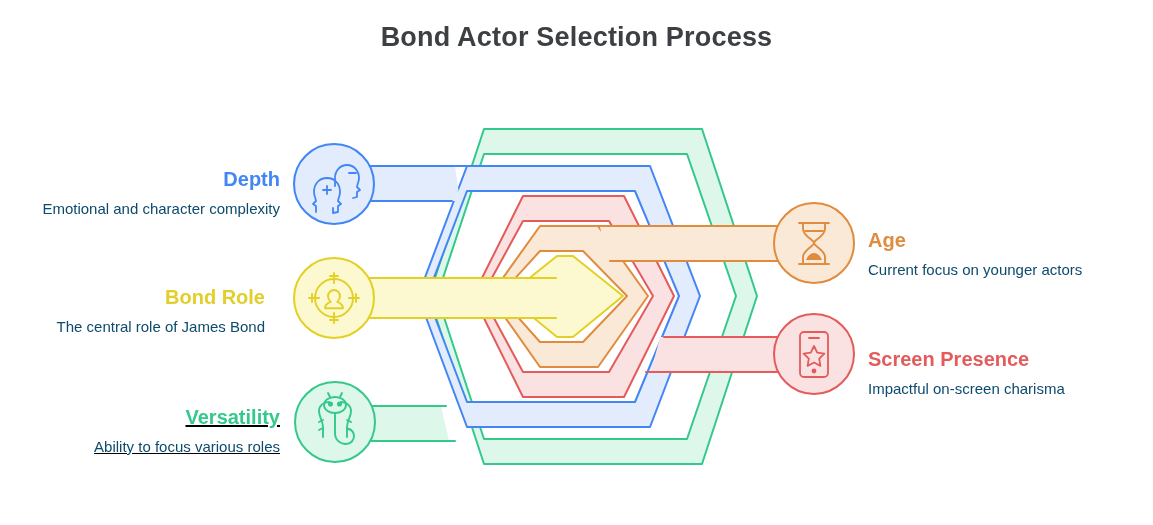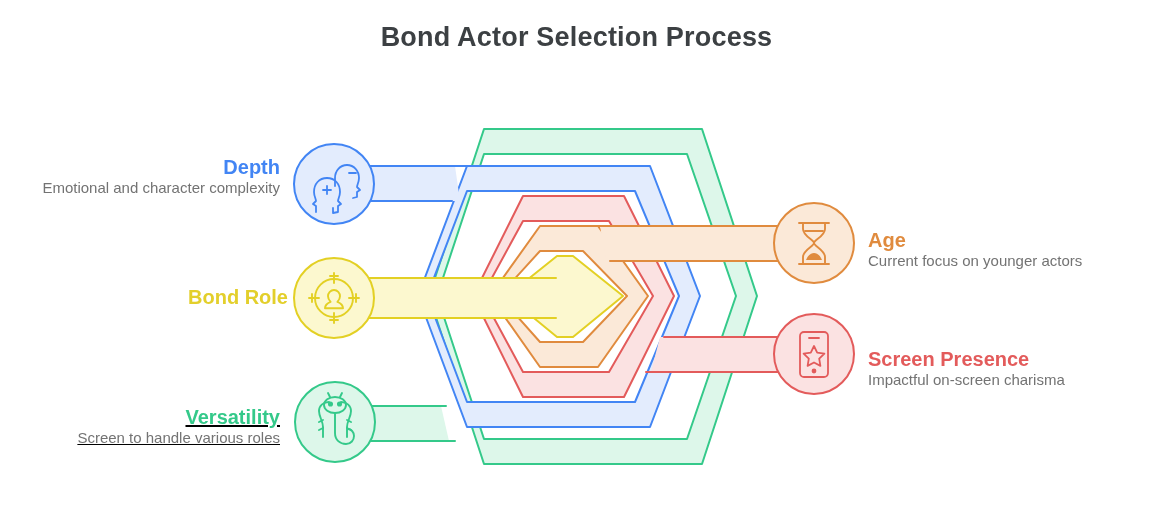--- a/index.html
+++ b/index.html
@@ -13,27 +13,27 @@
   .title{
     position:absolute;top:22px;left:0;width:1153px;
     text-align:center;font-size:27px;font-weight:bold;
     color:#3c4043;letter-spacing:.2px;
   }
 
   svg.diagram{position:absolute;left:0;top:0;width:1153px;height:525px;}
 
   .lbl{position:absolute;}
   .lbl .head{font-size:20px;font-weight:bold;line-height:1.1;}
-  .lbl .desc{font-size:15px;color:#737373;line-height:1.35;margin-top:0;}
+  .lbl .desc{font-size:15px;color:#0c4a6e;line-height:1.35;margin-top:9px;}
 
   .lbl.left{text-align:right;}
   .lbl.right{text-align:left;}
 
-  .l-depth{left:18px;top:156px;width:262px;}
-  .l-bond{left:26px;top:286px;width:262px;}
+  .l-depth{left:18px;top:168px;width:262px;}
+  .l-bond{left:3px;top:286px;width:262px;}
   .l-vers{left:8px;top:406px;width:272px;text-decoration:underline;}
 
   .l-age{left:868px;top:229px;width:250px;}
   .l-scr{left:868px;top:348px;width:260px;}
 </style>
 </head>
 <body>
 
 <div id="stage">
 
@@ -122,25 +122,26 @@
     </g>
   </svg>
 
   <div class="lbl left l-depth">
     <div class="head" style="color:#4285f4">Depth</div>
     <div class="desc">Emotional and character complexity</div>
   </div>
 
   <div class="lbl left l-bond">
     <div class="head" style="color:#e3cf2b">Bond Role</div>
+    <div class="desc">The central role of James Bond</div>
   </div>
 
   <div class="lbl left l-vers">
     <div class="head" style="color:#34c98a">Versatility</div>
-    <div class="desc">Screen to handle various roles</div>
+    <div class="desc">Ability to focus various roles</div>
   </div>
 
   <div class="lbl right l-scr">
     <div class="head" style="color:#e35b5b">Screen Presence</div>
     <div class="desc">Impactful on-screen charisma</div>
   </div>
 
   <div class="lbl right l-age">
     <div class="head" style="color:#e08b3e">Age</div>
     <div class="desc">Current focus on younger actors</div>

